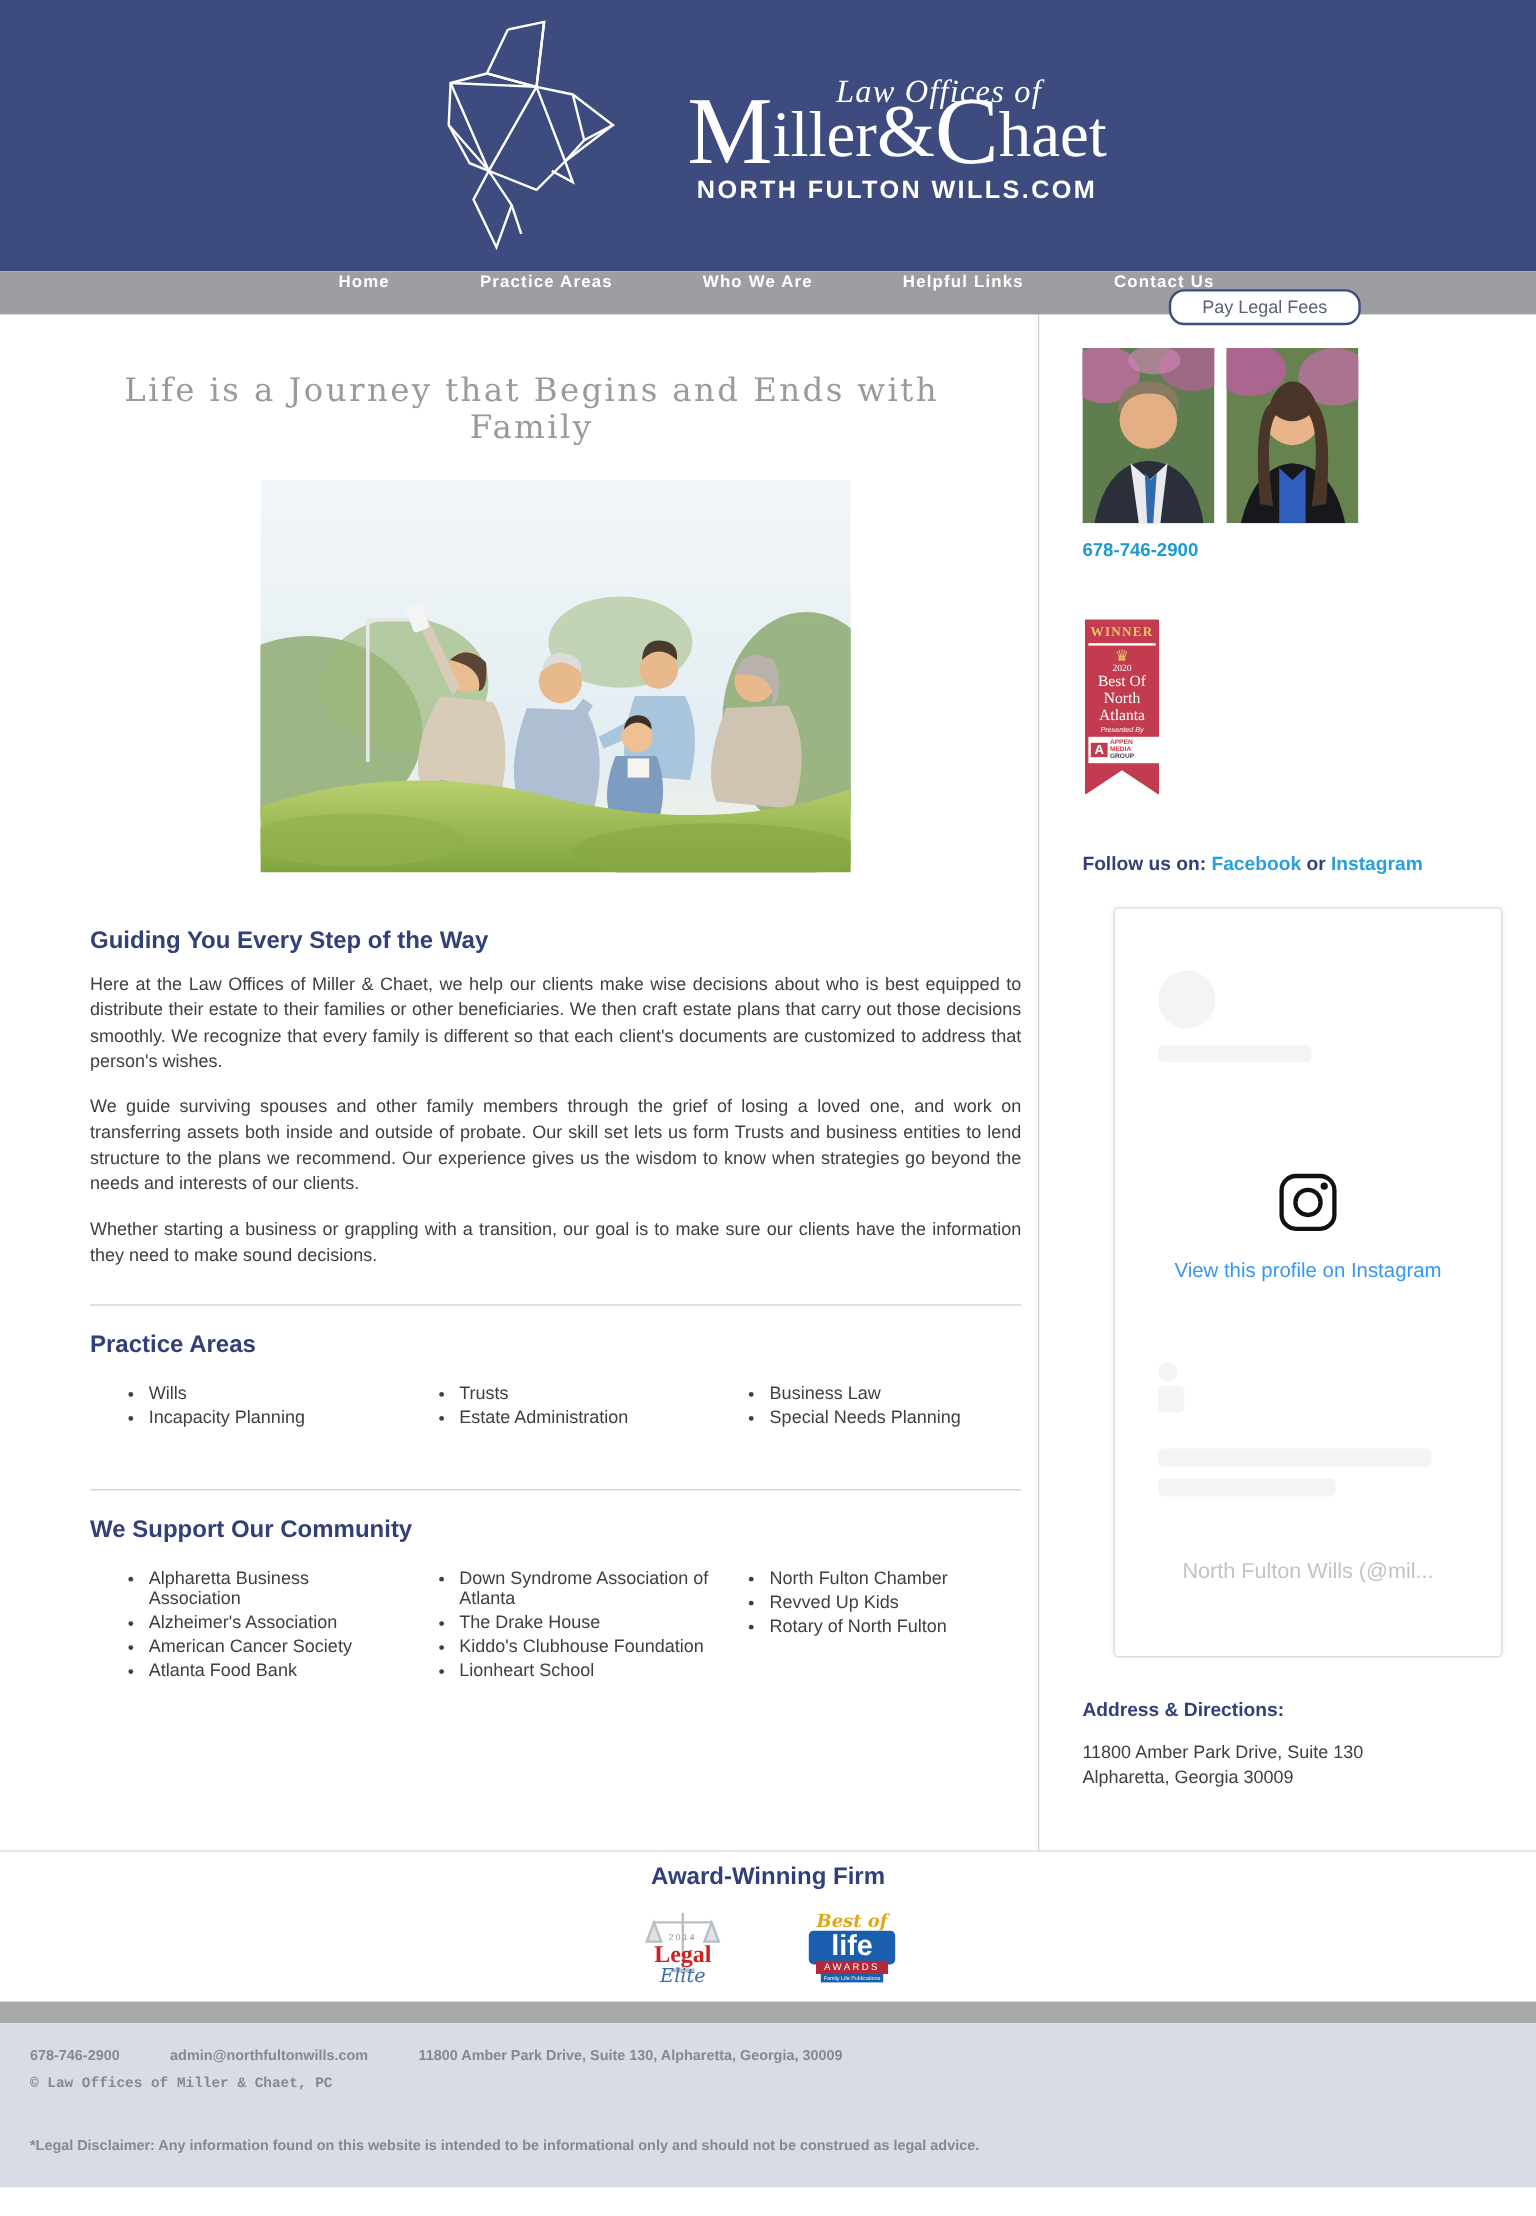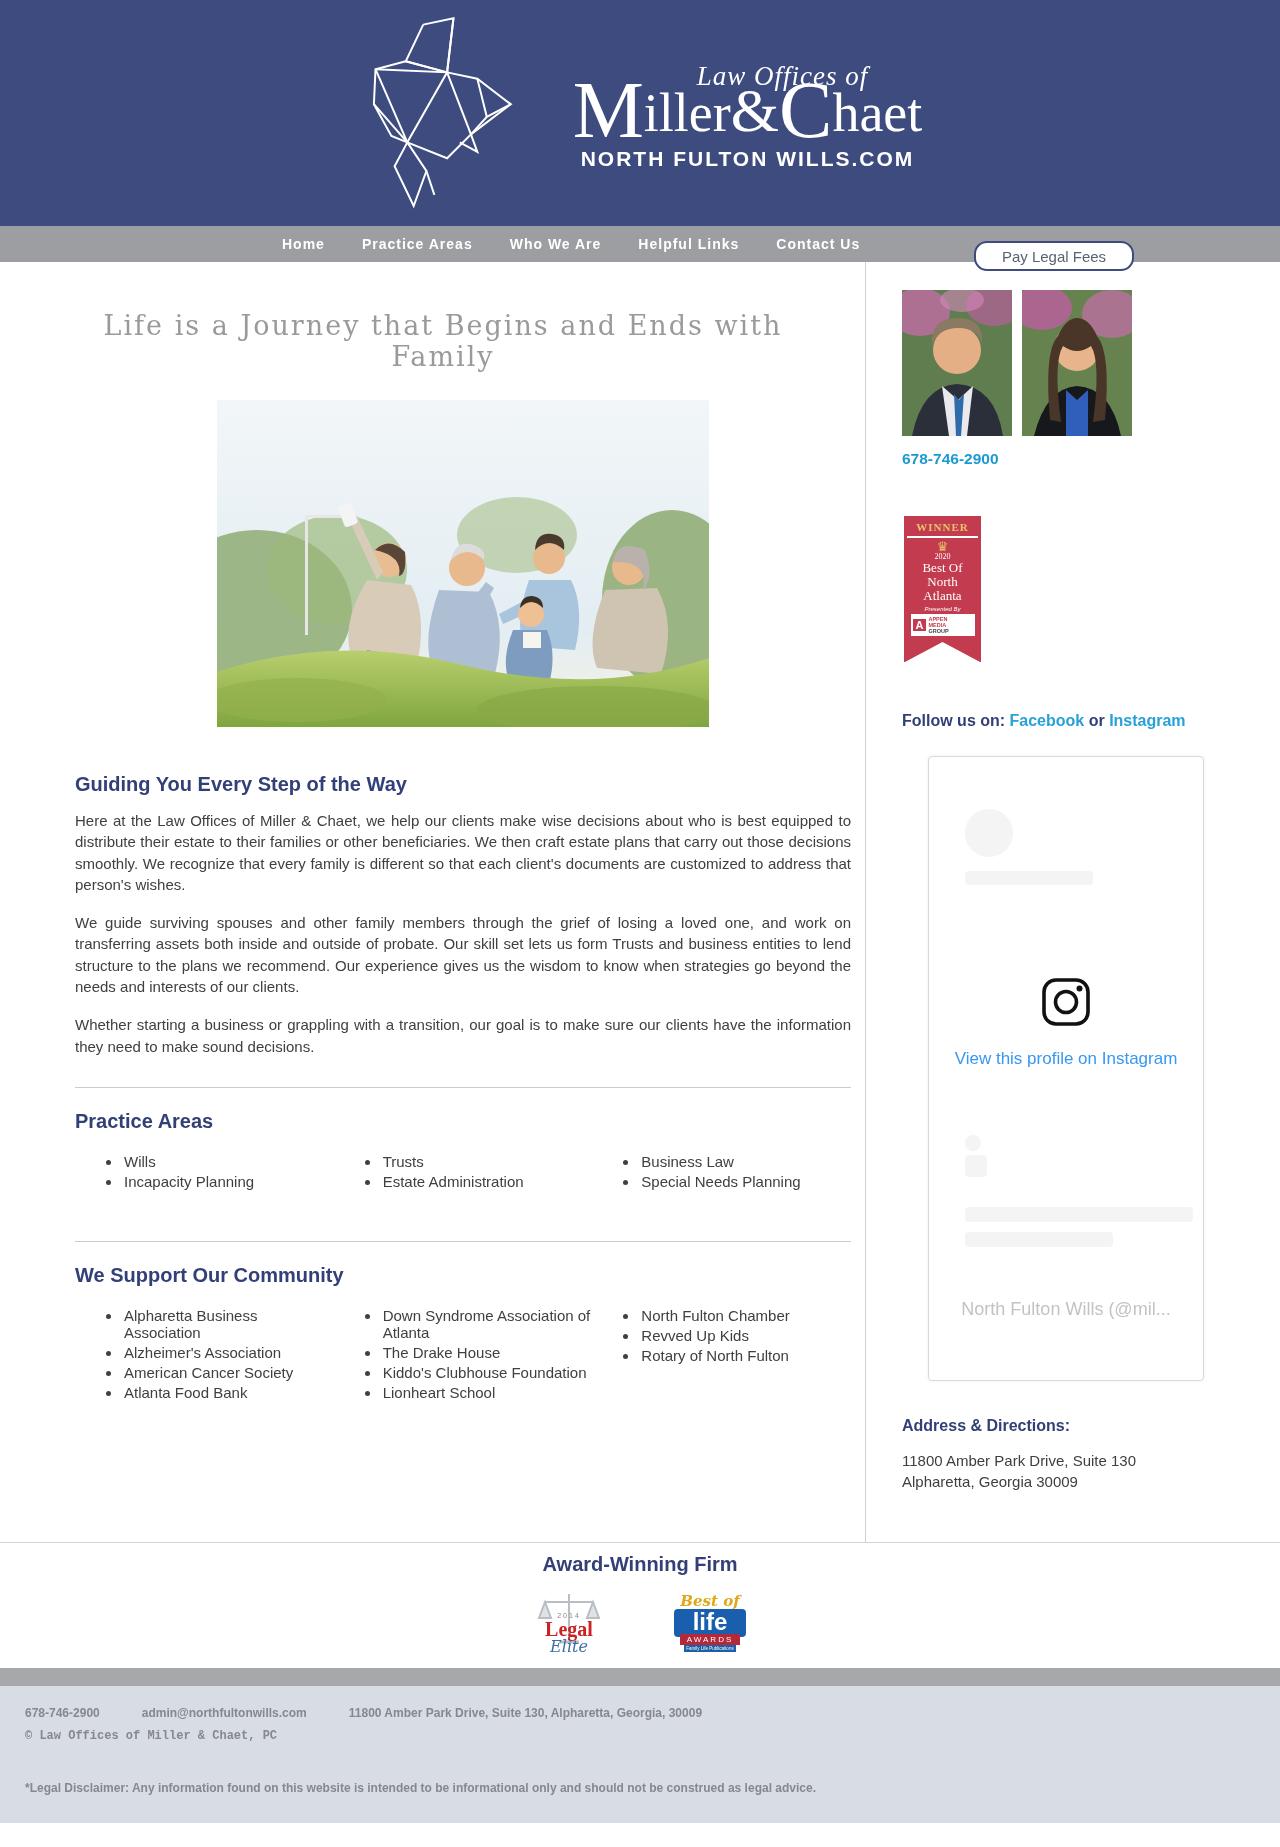--- a/index.html
+++ b/index.html
@@ -21,21 +21,21 @@
     font-family:"Liberation Serif", serif; font-style:italic;
     font-size:27px; letter-spacing:1px; margin-left:70px; margin-bottom:-14px;
   }
   .logo-firm { font-family:"Liberation Serif", serif; font-size:54px; line-height:1.05; }
   .logo-firm .cap { font-size:80px; line-height:0; vertical-align:-6px; }
   .logo-firm .amp { font-size:62px; }
   .logo-site { font-size:21px; font-weight:bold; letter-spacing:2px; margin-top:4px; }
   
   .main-nav {
     position:relative; height:36px; background:#9d9ea1;
-    display:flex; align-items:center; gap:37px; padding-left:282px;
+    display:flex; align-items:flex-start; gap:75px; padding-left:282px;
   }
   .nav-item {
     color:#fff; font-size:14px; font-weight:bold; letter-spacing:1px;
     text-decoration:none; cursor:pointer; white-space:nowrap;
   }
   .pay-fees-btn {
     position:absolute; right:146px; top:15px;
     width:160px; height:30px; background:#fff;
     border:2px solid #3d4b7e; border-radius:13px;
     color:#5a6272; font-size:15px; font-family:"Liberation Sans",sans-serif;
@@ -67,21 +67,21 @@
   
   .attorneys { display:flex; gap:10px; margin-bottom:12px; }
   .attorney-photo { width:110px; height:146px; }
   .consult-text {
     color:#334077; font-weight:bold; font-size:15.5px;
     text-align:justify; line-height:1.35; width:376px;
   }
   .phone-link { color:#1b9ad2; font-weight:bold; font-size:15.5px; text-decoration:none; display:inline-block; margin-top:2px; cursor:pointer;}
   
   .award-badge {
-    width:77px; margin:48px 0 0 2px; position:relative;
+    width:62px; margin:48px 0 0 2px; position:relative;
     background:#c23b4e; text-align:center;
     clip-path:polygon(0 0,100% 0,100% 100%,50% 86%,0 100%);
     padding:5px 3px 26px 3px; color:#fff;
   }
   .award-winner {
     font-family:"Liberation Serif",serif; color:#e8c56a; font-size:11px; letter-spacing:1px;
     border-bottom:2px solid #fff; padding-bottom:3px; margin-bottom:4px; font-weight:bold;
   }
   .award-crown { color:#e8c56a; font-size:13px; line-height:0.8; }
   .award-year { font-size:8px; font-family:"Liberation Serif",serif; }
@@ -92,21 +92,21 @@
     display:flex; align-items:center; gap:2px; padding:2px;
   }
   .award-media .a-box { background:#c23b4e; color:#fff; font-weight:bold; font-size:11px; padding:0 3px; }
   .award-media .media-lines { color:#444; font-size:5.5px; font-weight:bold; text-align:left; line-height:1.1; }
   .award-media .media-lines .red { color:#c23b4e; }
   
   .follow-line { margin-top:50px; font-size:16px; font-weight:bold; color:#334077; }
   .follow-line a { color:#28a0d8; text-decoration:none; cursor:pointer; }
   
   .insta-card {
-    width:276px; background:#fff; border:1px solid #d9d9d9; border-radius:4px;
+    width:324px; background:#fff; border:1px solid #d9d9d9; border-radius:4px;
     box-shadow:0 0 4px rgba(0,0,0,0.06);
     margin:26px 0 0 26px; padding:52px 0 60px 0; min-height:560px;
   }
   .ph { background:#f4f4f4; border-radius:4px; }
   .insta-avatar { width:48px; height:48px; border-radius:50%; margin:0 0 14px 36px; }
   .insta-bar1 { width:128px; height:14px; margin-left:36px; }
   .insta-glyph { display:block; margin:92px auto 0 auto; width:50px; height:50px; }
   .insta-link {
     display:block; text-align:center; color:#3897f0; font-size:17px;
     text-decoration:none; margin-top:22px; cursor:pointer;

